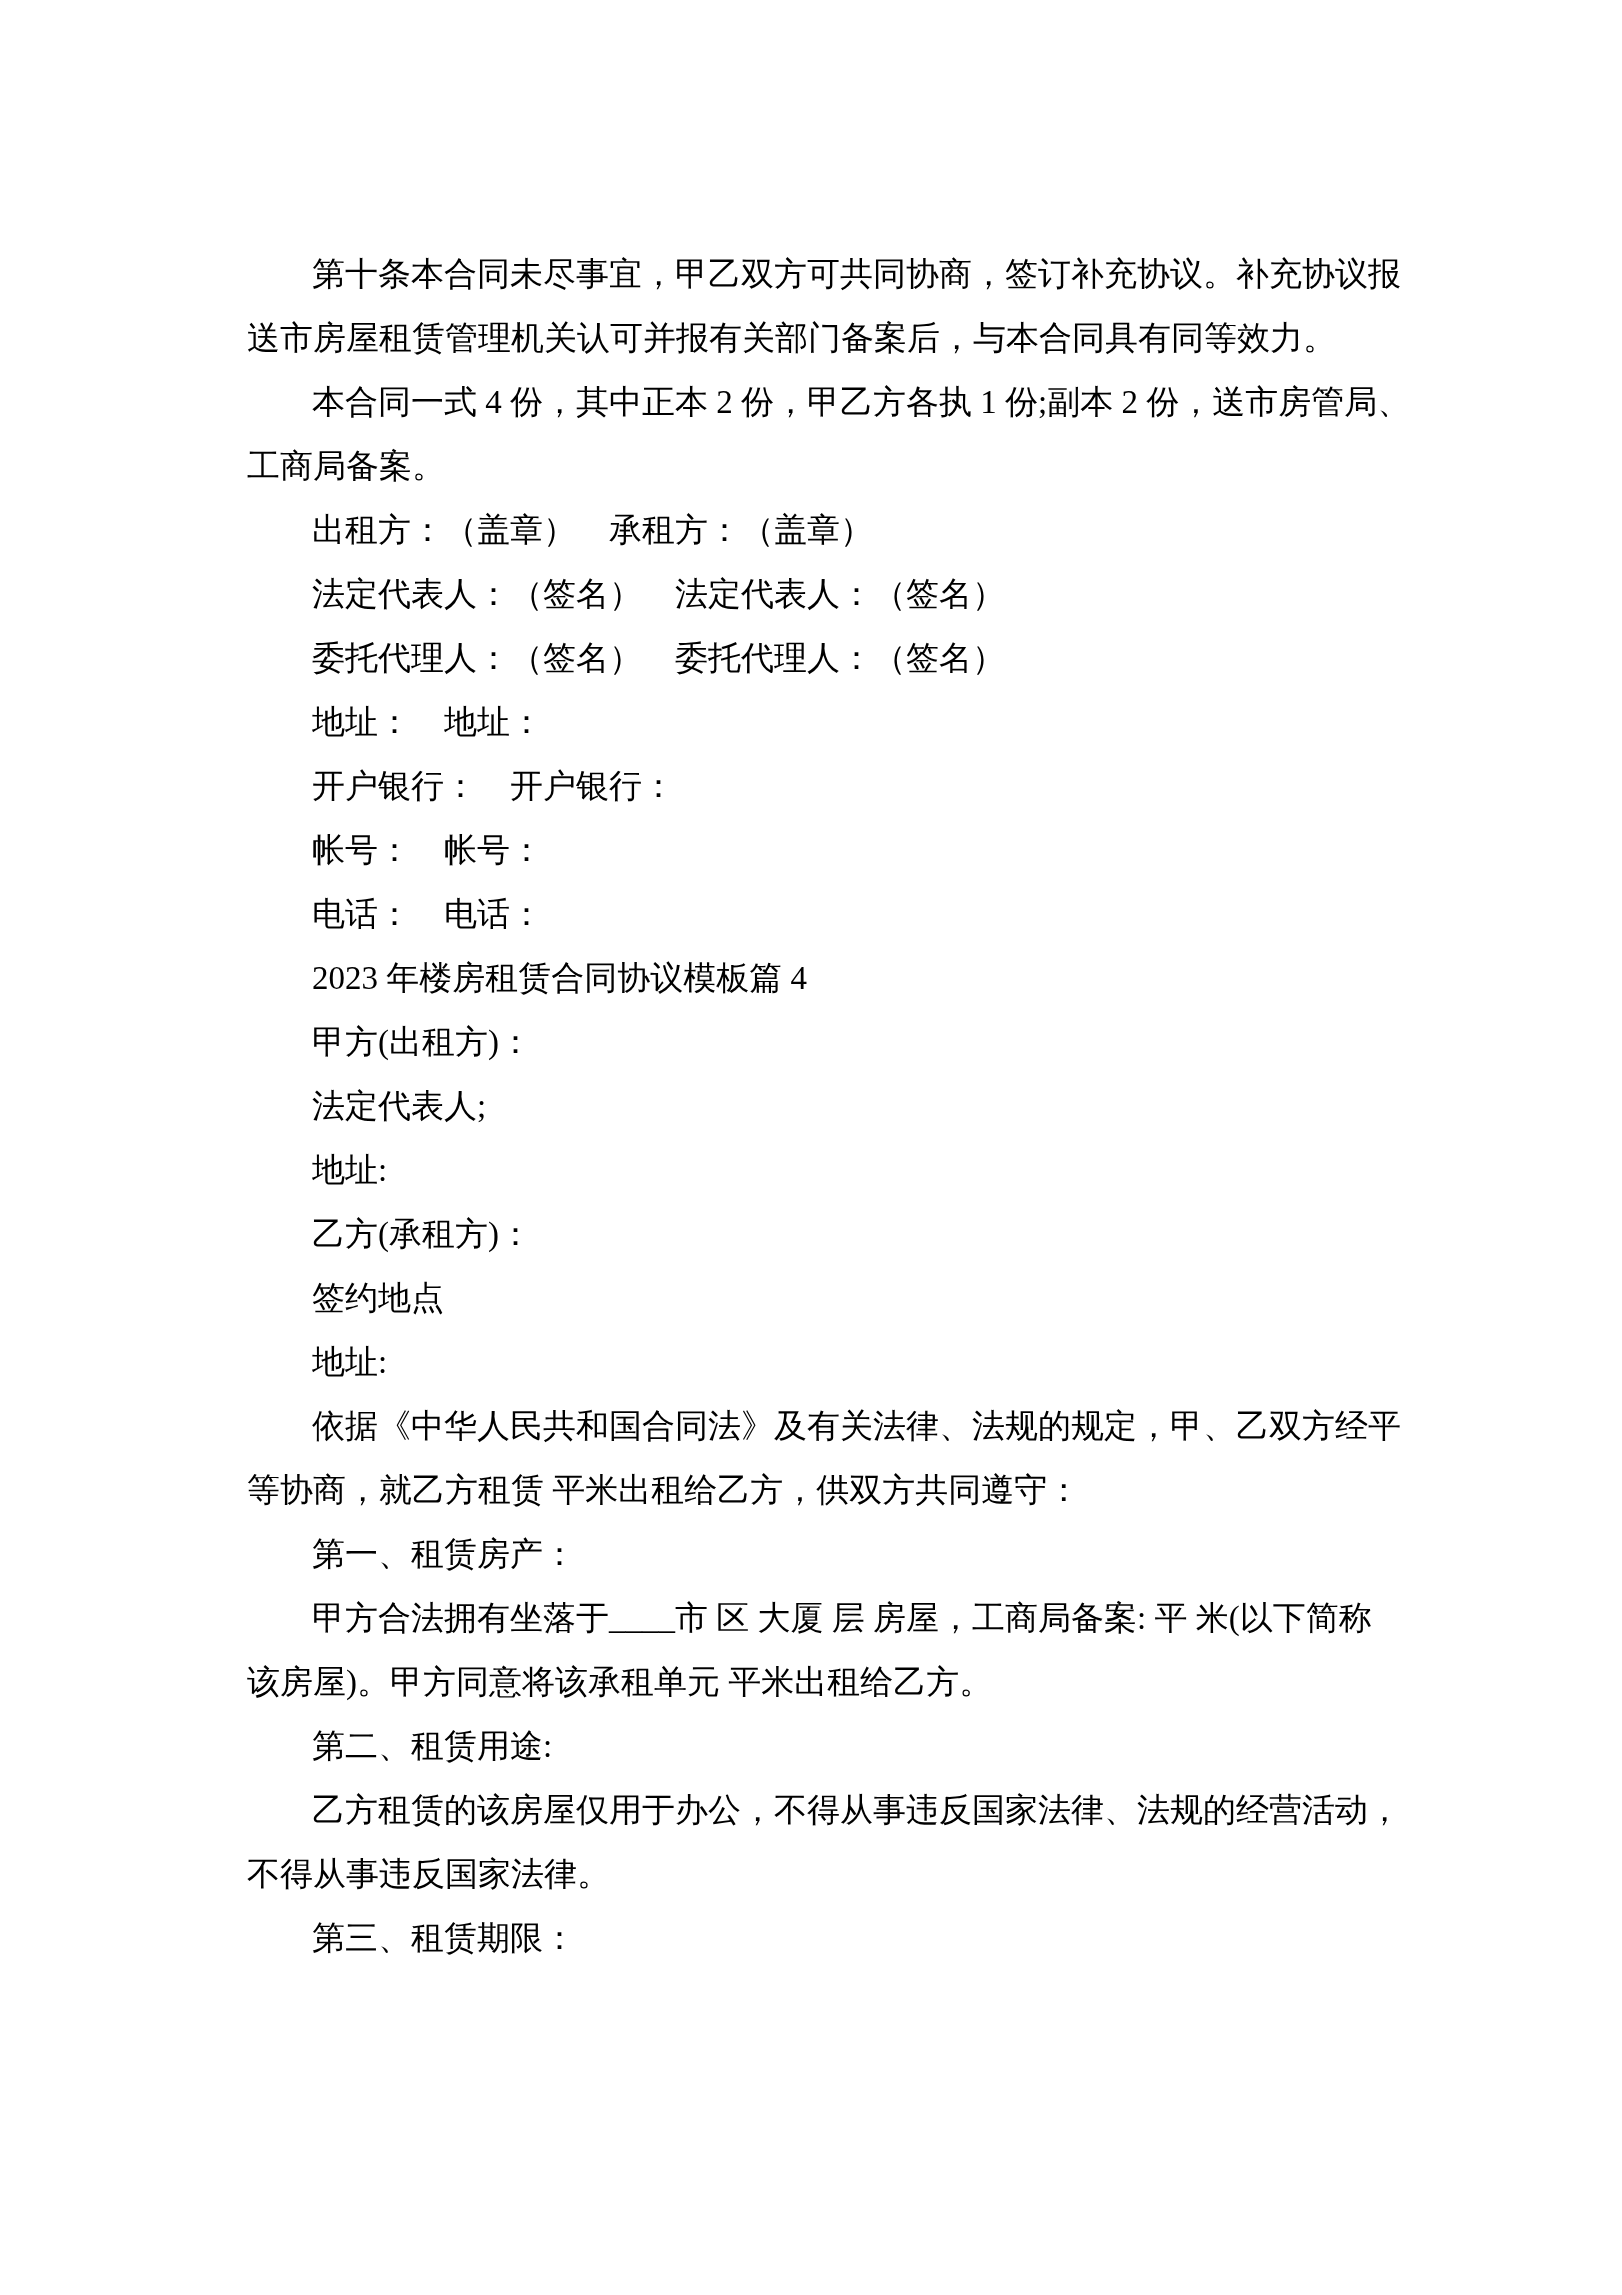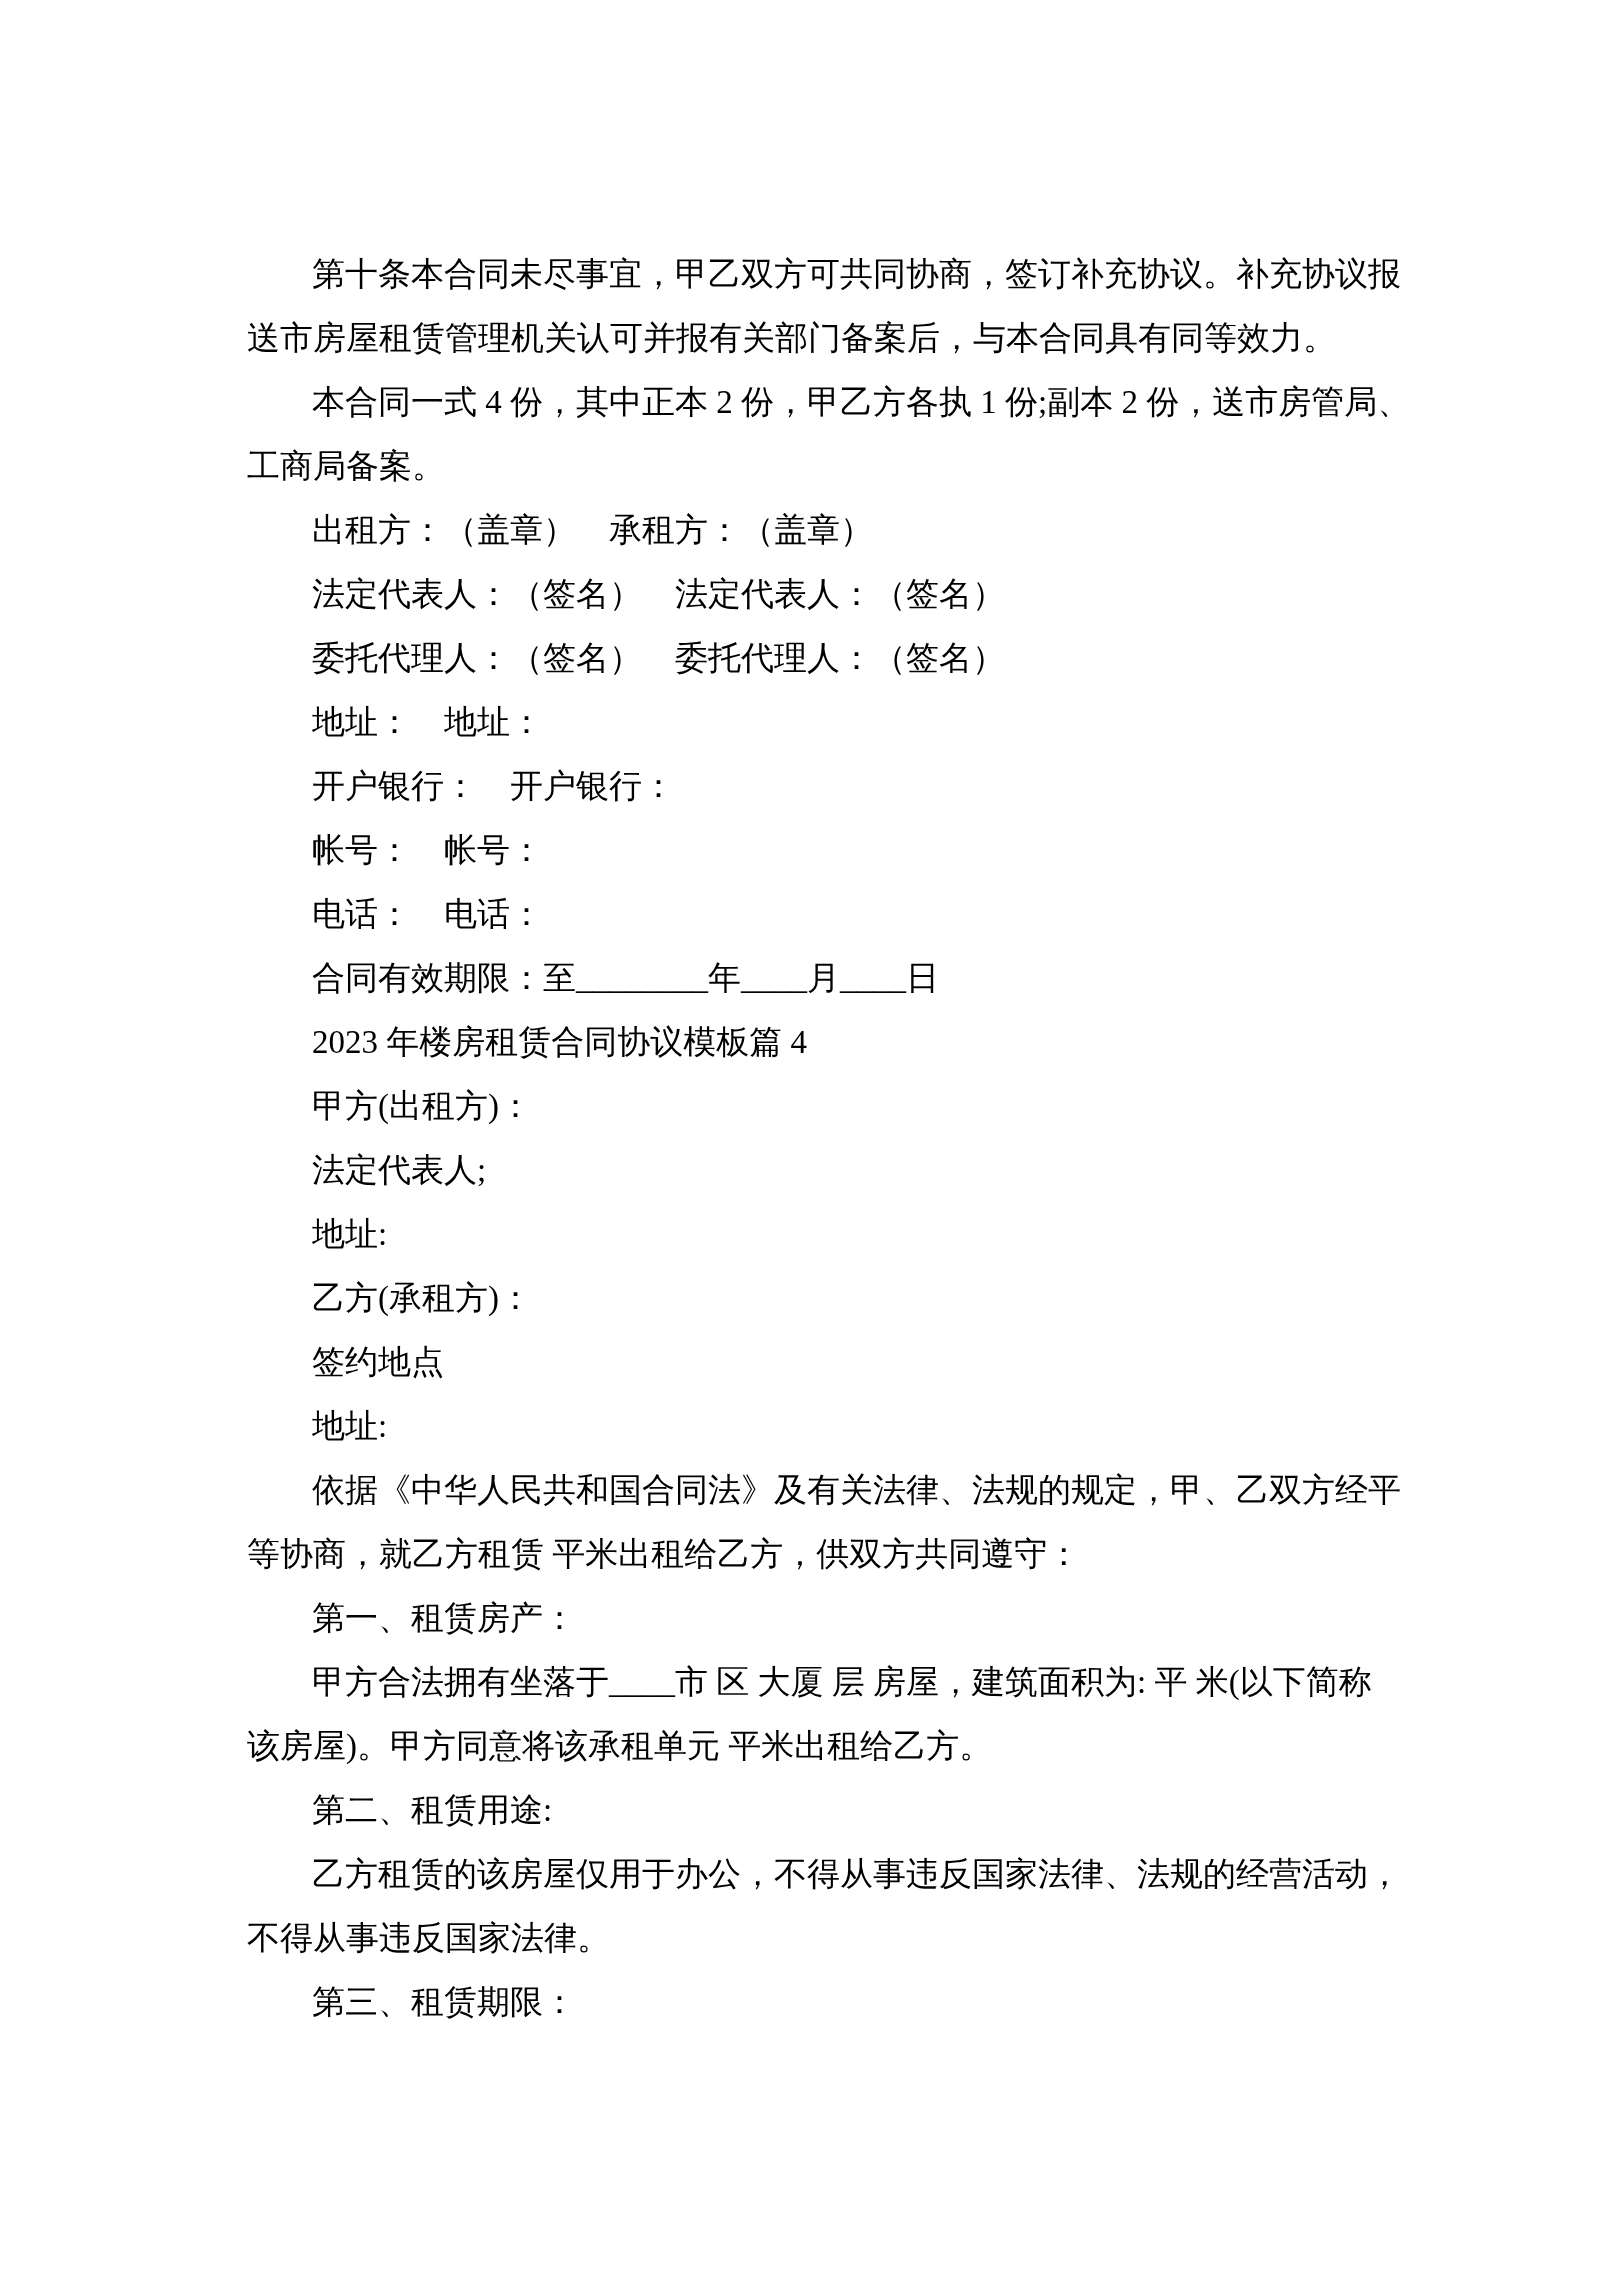--- a/index.html
+++ b/index.html
@@ -43,32 +43,31 @@
       <div class="line">送市房屋租赁管理机关认可并报有关部门备案后，与本合同具有同等效力。</div>
       <div class="line indent">本合同一式 4 份，其中正本 2 份，甲乙方各执 1 份;副本 2 份，送市房管局、</div>
       <div class="line">工商局备案。</div>
       <div class="line indent">出租方：（盖章）　承租方：（盖章）</div>
       <div class="line indent">法定代表人：（签名）　法定代表人：（签名）</div>
       <div class="line indent">委托代理人：（签名）　委托代理人：（签名）</div>
       <div class="line indent">地址：　地址：</div>
       <div class="line indent">开户银行：　开户银行：</div>
       <div class="line indent">帐号：　帐号：</div>
       <div class="line indent">电话：　电话：</div>
-      <div class="line indent">合同有效期限：至________年____月____日</div>
       <div class="line indent">2023 年楼房租赁合同协议模板篇 4</div>
       <div class="line indent">甲方(出租方)：</div>
       <div class="line indent">法定代表人;</div>
       <div class="line indent">地址:</div>
       <div class="line indent">乙方(承租方)：</div>
       <div class="line indent">签约地点</div>
       <div class="line indent">地址:</div>
       <div class="line indent">依据《中华人民共和国合同法》及有关法律、法规的规定，甲、乙双方经平</div>
       <div class="line">等协商，就乙方租赁 平米出租给乙方，供双方共同遵守：</div>
       <div class="line indent">第一、租赁房产：</div>
-      <div class="line indent">甲方合法拥有坐落于____市 区 大厦 层 房屋，建筑面积为: 平 米(以下简称</div>
+      <div class="line indent">甲方合法拥有坐落于____市 区 大厦 层 房屋，工商局备案: 平 米(以下简称</div>
       <div class="line">该房屋)。甲方同意将该承租单元 平米出租给乙方。</div>
       <div class="line indent">第二、租赁用途:</div>
       <div class="line indent">乙方租赁的该房屋仅用于办公，不得从事违反国家法律、法规的经营活动，</div>
       <div class="line">不得从事违反国家法律。</div>
       <div class="line indent">第三、租赁期限：</div>
     </div>
 </div>
 
 
 </body></html>

